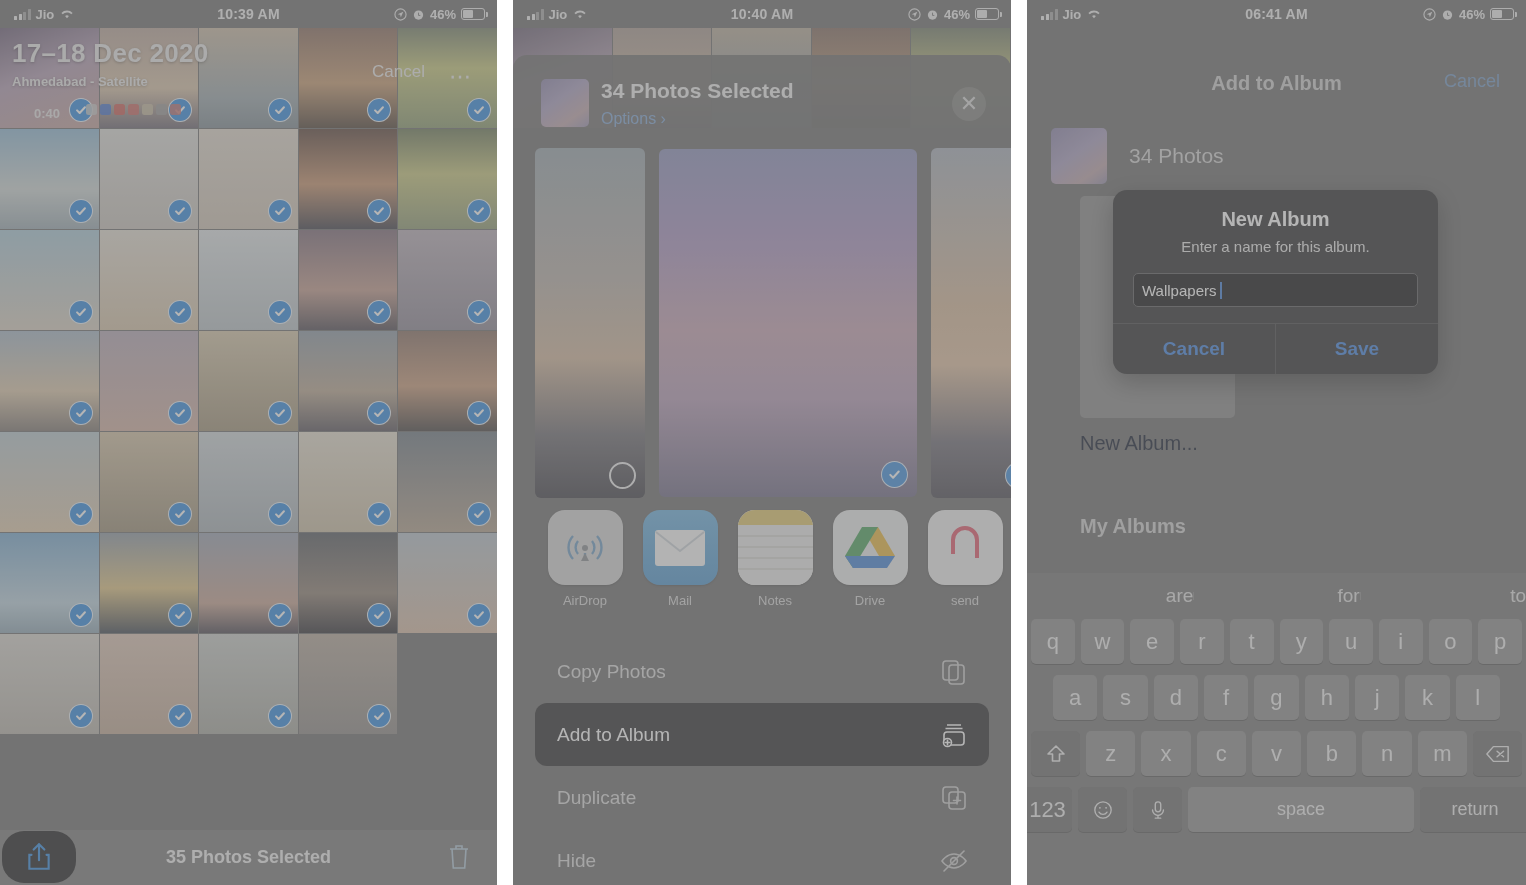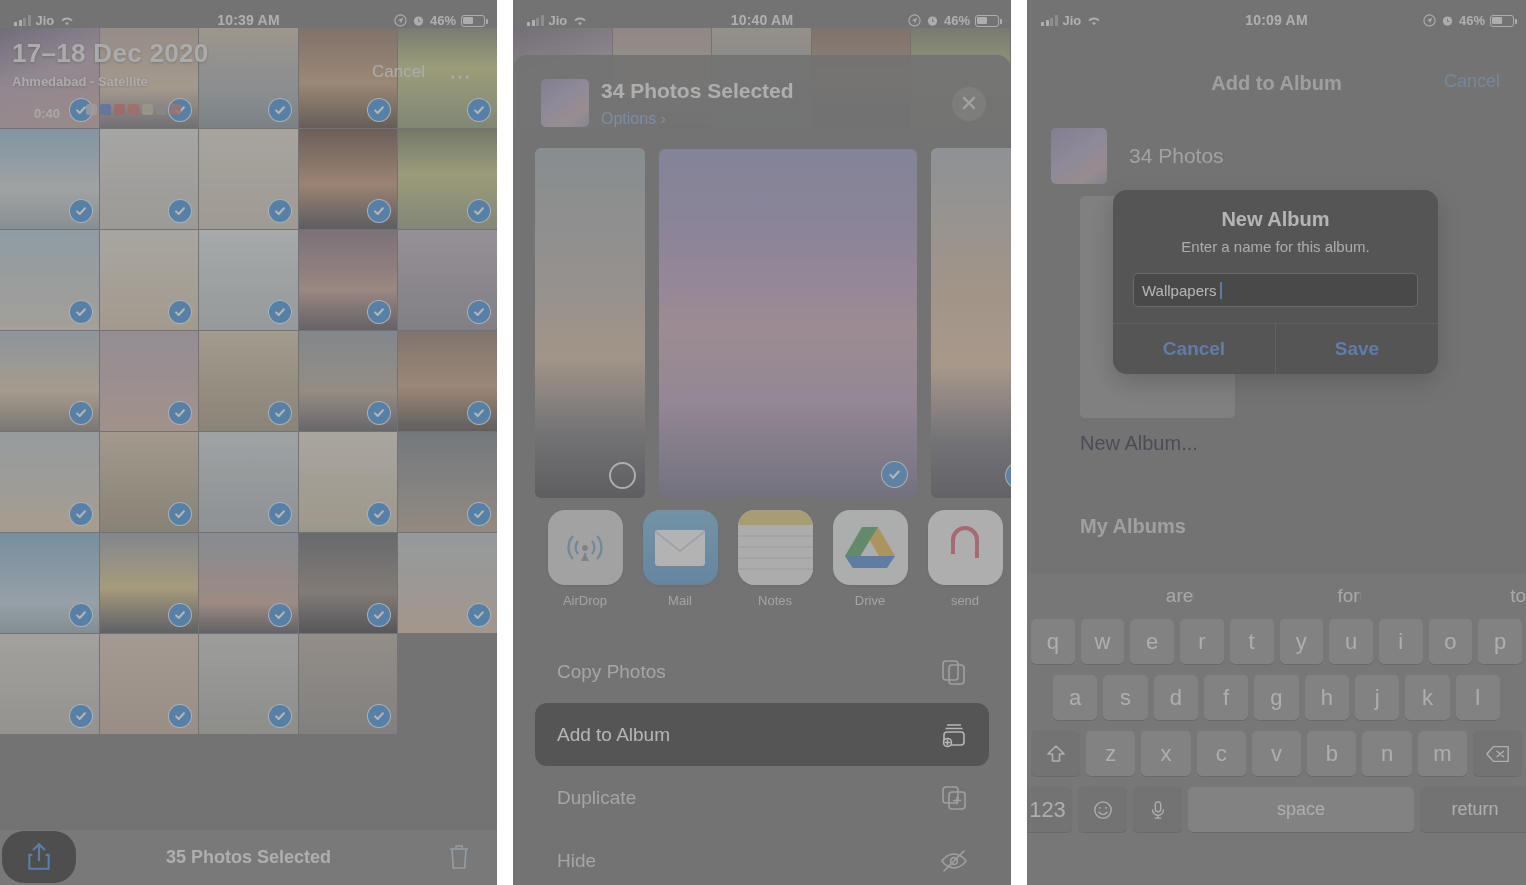--- a/index.html
+++ b/index.html
@@ -11,21 +11,21 @@
   .panel { position:absolute; top:0; height:885px; overflow:hidden; background:#6e6e6e; }
   #panel1 { left:0;    width:497px; }
   #panel2 { left:513px; width:498px; }
   #panel3 { left:1027px; width:499px; }
 
   
   .veil { position:absolute; inset:0; background:rgba(120,120,120,0.55); pointer-events:none; z-index:60; }
 
   
   .statusbar { position:absolute; top:0; left:0; right:0; height:28px; z-index:30;
-    display:flex; align-items:flex-end; color:#f2f2f2; font-size:13px; font-weight:bold; }
+    display:flex; align-items:center; color:#f2f2f2; font-size:13px; font-weight:bold; }
   .sb-left { display:flex; align-items:center; gap:5px; padding-left:14px; width:33%; }
   .sb-mid  { width:34%; text-align:center; font-size:14px; letter-spacing:.2px; }
   .sb-right{ width:33%; display:flex; align-items:center; justify-content:flex-end; gap:5px; padding-right:12px; }
   .bars { display:flex; align-items:flex-end; gap:1.5px; height:11px; }
   .bars i { display:block; width:3px; background:#f2f2f2; border-radius:.5px; }
   .bars i:nth-child(1){height:4px}.bars i:nth-child(2){height:6px}
   .bars i:nth-child(3){height:8px;opacity:.45}.bars i:nth-child(4){height:11px;opacity:.45}
   .carrier { font-size:13px; }
   .batt { width:24px; height:12px; border:1.4px solid #eee; border-radius:3px; position:relative; }
   .batt::after{content:"";position:absolute;right:-4px;top:3.2px;width:2px;height:5px;background:#eee;border-radius:0 1px 1px 0;}
@@ -711,21 +711,21 @@
             <i></i>
             <i></i>
             <i></i>
             <i></i>
           </span>
         <span class="carrier">Jio</span>
         <svg width="16" height="12" viewBox="0 0 16 12">
             <path d="M8 10.2l1.9-2.1a2.8 2.8 0 00-3.8 0L8 10.2zM8 4.6c1.7 0 3.2.6 4.3 1.7l1.3-1.4A8 8 0 008 2.6a8 8 0 00-5.6 2.3l1.3 1.4A6 6 0 018 4.6z" fill="#f0f0f0"></path>
           </svg>
       </div>
-      <div class="sb-mid">10:09 AM</div>
+      <div class="sb-mid">06:41 AM</div>
       <div class="sb-right">
         <svg width="13" height="13" viewBox="0 0 14 14">
             <circle cx="7" cy="7" r="6" fill="none" stroke="#eee" stroke-width="1.2"></circle>
             <path d="M10 4L4 6.6l2.6.8.8 2.6z" fill="#eee"></path>
           </svg>
         <svg width="13" height="13" viewBox="0 0 14 14">
             <circle cx="7" cy="7.6" r="5" fill="#eee"></circle>
             <path d="M7 5v3h2" stroke="#777" stroke-width="1" fill="none"></path>
           </svg>
         <span>46%</span>

